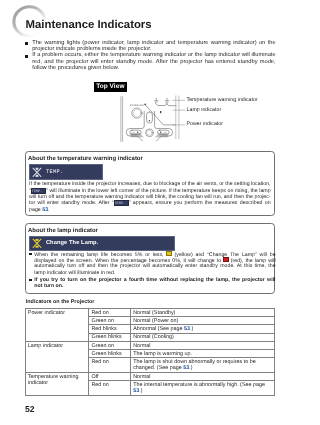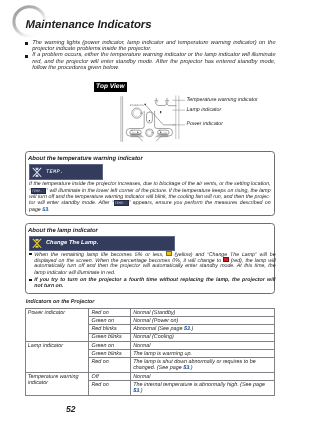--- a/index.html
+++ b/index.html
@@ -1,18 +1,18 @@
 <!DOCTYPE html>
 <html><head>
 <meta charset="utf-8">
 <style>
   html,body{margin:0;padding:0;}
   body{width:300px;height:425px;background:#ffffff;font-family:"Liberation Sans",sans-serif;
        color:#231f20;overflow:hidden;position:relative;-webkit-font-smoothing:antialiased;text-rendering:geometricPrecision;}
-  .page{position:absolute;left:0;top:0;width:300px;height:340px;font-style:italic;}
+  .page{position:absolute;left:0;top:0;width:300px;height:340px;}
 
   
   .ringwrap{position:absolute;left:11px;top:4px;width:37px;height:35px;}
   .ring{position:absolute;left:0;top:0;width:37px;height:35px;}
   .title{position:absolute;left:25.6px;top:20.3px;font-size:11.4px;font-weight:bold;
          letter-spacing:-0.03px;color:#1c1c1c;line-height:11.5px;}
 
   
   .bullets{position:absolute;left:24.8px;top:39.6px;width:250.8px;}
   .bl{position:relative;padding-left:7.4px;font-size:5.7px;line-height:6.33px;
@@ -52,21 +52,21 @@
   .ib .sq{position:absolute;left:0;top:1.9px;width:2.6px;height:2.6px;background:#1a1a1a;}
 
   
   .tcap{position:absolute;left:25.8px;top:299.4px;font-size:5.4px;font-weight:bold;line-height:6px;}
   table.ind{position:absolute;left:24.6px;top:308px;width:250.5px;border-collapse:collapse;
             font-size:5.4px;color:#231f20;table-layout:fixed;}
   table.ind td{border:0.7px solid #808285;padding:0.8px 0 0 2.2px;vertical-align:top;line-height:6.4px;}
   .c1{width:60.5px;}
   .c2{width:38.5px;}
 
-  .pagenum{position:absolute;left:25px;top:404px;font-size:8.6px;font-weight:bold;color:#231f20;margin-left:41px;}
+  .pagenum{position:absolute;left:25px;top:404px;font-size:8.6px;font-weight:bold;color:#231f20;}
 </style>
 </head>
 <body>
 
 <div class="page">
 
   <div class="ringwrap">
     <svg class="ring" viewBox="0 0 37 35" xmlns="http://www.w3.org/2000/svg">
       <defs>
         <linearGradient id="rg" x1="0.12" y1="0.08" x2="0.92" y2="0.96">

